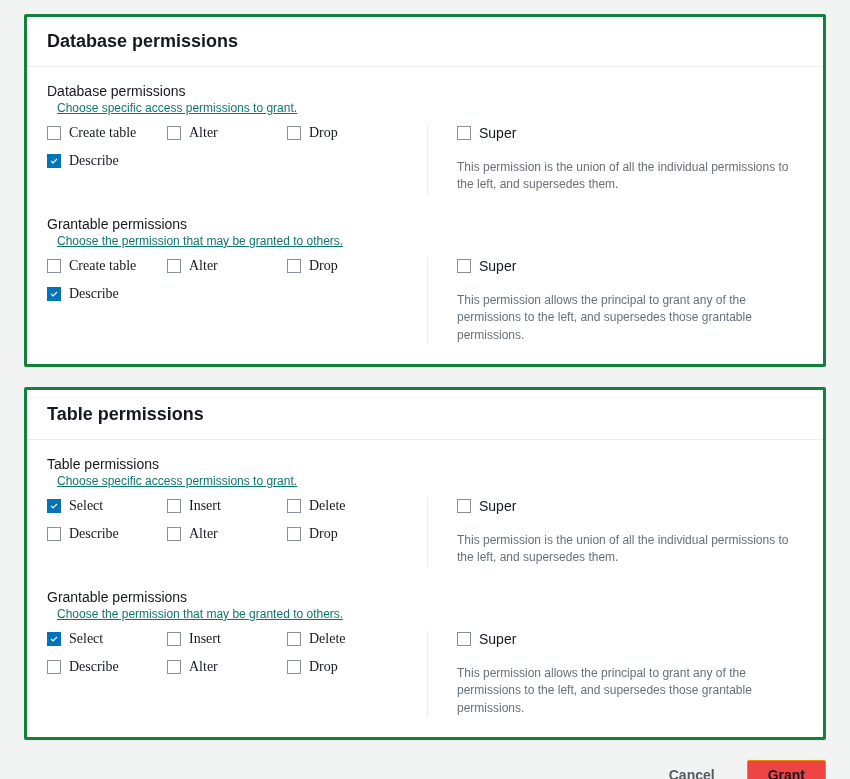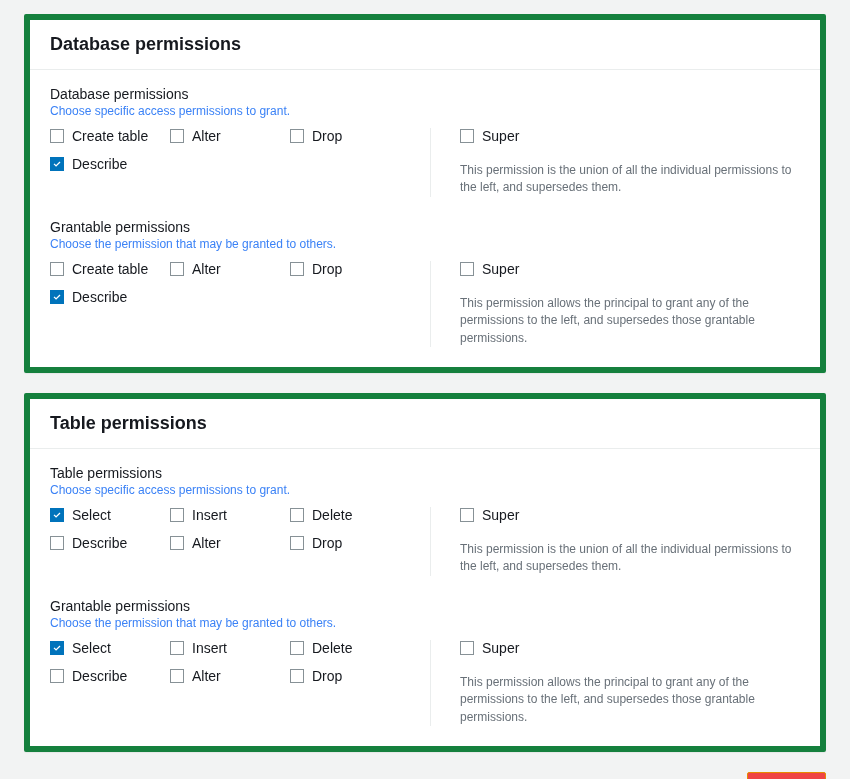--- a/index.html
+++ b/index.html
@@ -6,21 +6,21 @@
   body {
     margin: 0;
     padding: 14px 24px 24px 24px;
     background: #f2f3f3;
     font-family: "Amazon Ember", "Helvetica Neue", Arial, sans-serif;
     color: #16191f;
     font-size: 14px;
   }
   .panel {
     background: #fff;
-    border: 6px solid #15803d;
+    border: 3px solid #15803d;
     border-radius: 2px;
     box-shadow: 0 1px 1px rgba(0,0,0,0.05);
     margin-bottom: 20px;
   }
   .panel-header {
     padding: 14px 20px;
     border-bottom: 1px solid #eaeded;
   }
   .panel-header h2 {
     margin: 0;
@@ -30,31 +30,33 @@
   .panel-body {
     padding: 16px 20px 20px 20px;
   }
   .section-title {
     font-size: 14px;
     color: #16191f;
     margin: 0 0 2px 0;
   }
   .section-hint {
     font-size: 12px;
-    color: #3b82f6;
-    margin: 0 0 10px 0;
+    color: #0f766e;
+    margin: 0 0 10px 10px;
+    text-decoration: underline;
   }
   .perm-block {
     display: flex;
     flex-direction: row;
     align-items: stretch;
   }
   .perm-left {
     width: 380px;
     padding-right: 20px;
+    font-family: Liberation Serif, serif;
   }
   .perm-right {
     flex: 1;
     border-left: 1px solid #eaeded;
     padding-left: 29px;
   }
   .perm-grid {
     display: grid;
     grid-template-columns: 120px 120px 120px;
     row-gap: 12px;

